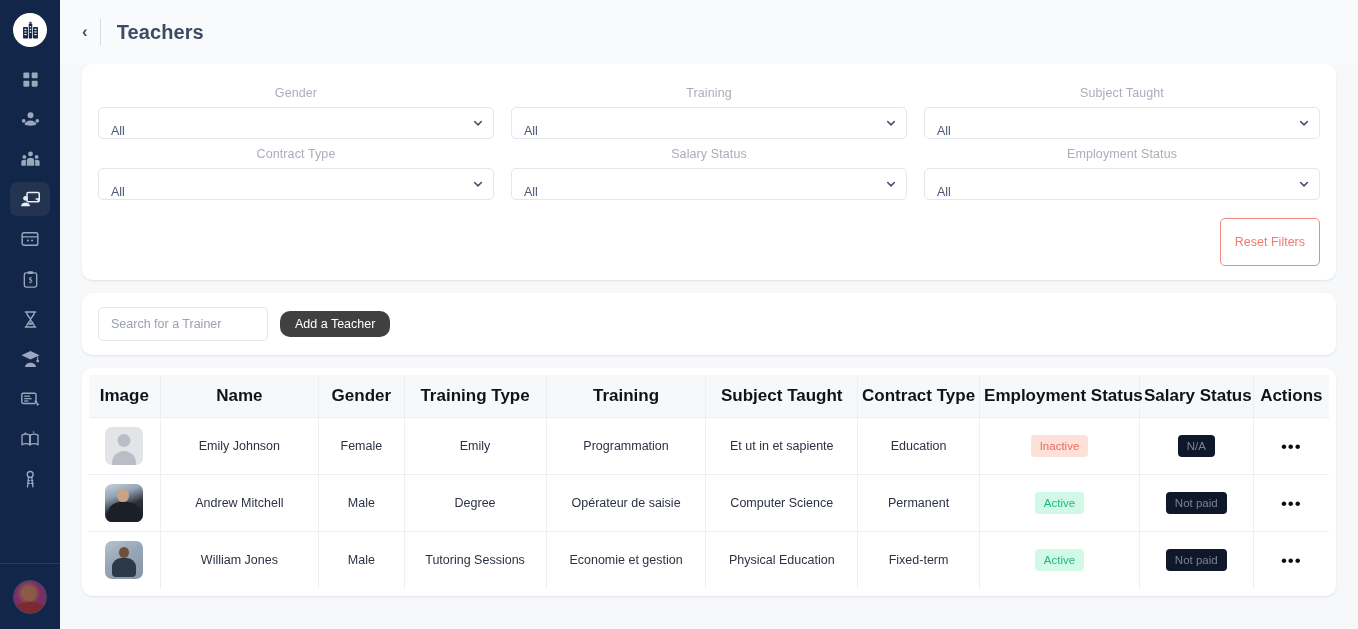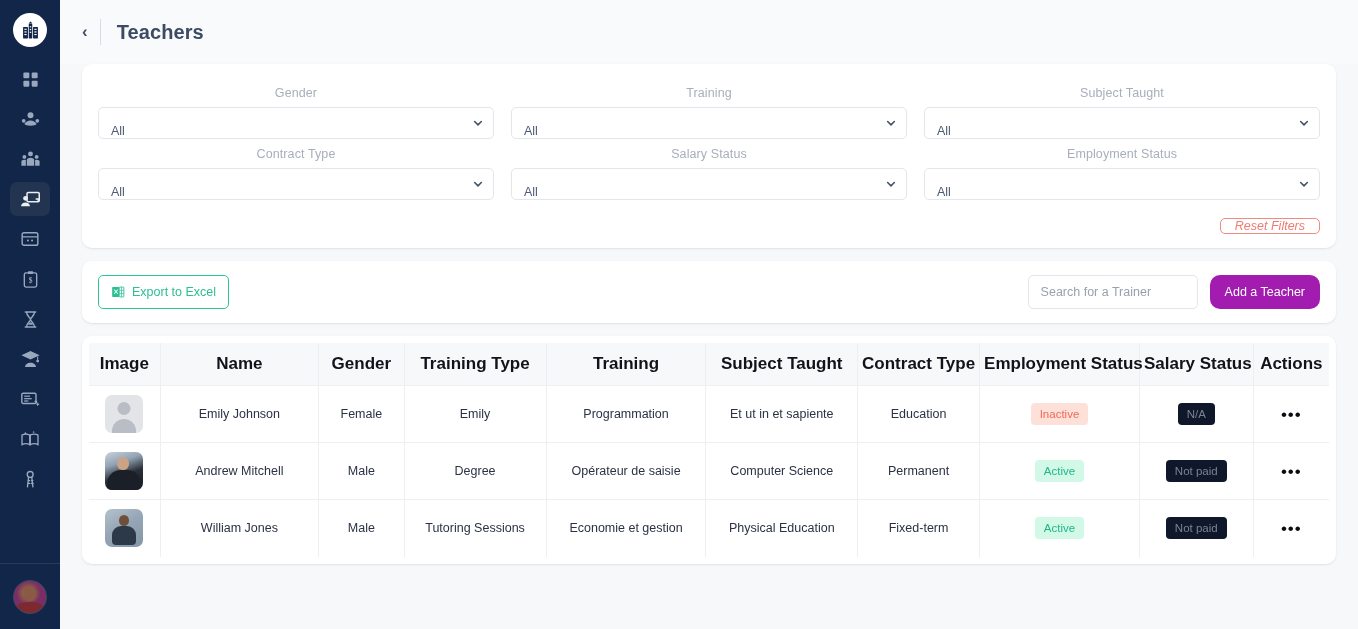--- a/index.html
+++ b/index.html
@@ -130,24 +130,23 @@
   }
   .reset-row {
     display: flex; justify-content: flex-end; margin-top: 16px;
   }
   .btn-reset {
     border: 1px solid #f08b82;
     color: #ef7b72;
     background: #fff;
     font-size: 12.5px;
     border-radius: 5px;
-    padding: 0 14px;
+    padding: 16px 14px;
     cursor: pointer;
     font-family: "Liberation Sans", sans-serif;
-    font-style: italic;
   }
 
   
   .action-card {
     margin-top: 13px;
     padding: 14px 16px;
     display: flex; align-items: center; justify-content: space-between;
   }
   .btn-export {
     display: inline-flex; align-items: center; gap: 7px;
@@ -167,25 +166,25 @@
     border-radius: 5px;
     padding: 4px 12px;
     font-size: 12.5px;
     color: #4d5a75;
     background: #fff;
     font-family: "Liberation Sans", sans-serif;
     outline: none;
   }
   .search-input::placeholder { color: #9aa1ae; }
   .btn-add {
-    background: #a21caf;
+    background: #404040;
     color: #fff;
     border: none;
     border-radius: 10px;
-    height: 34px;
+    height: 26px;
     padding: 0 15px;
     font-size: 12.5px;
     cursor: pointer;
     font-family: "Liberation Sans", sans-serif;
   }
 
   
   .table-card {
     margin-top: 13px;
     padding: 7px;
@@ -476,31 +475,20 @@
           </div>
 
         </div>
 
         <div class="reset-row">
           <button class="btn-reset">Reset Filters</button>
         </div>
       </div>
 
       <div class="card action-card">
-        <button class="btn-export">
-          <svg width="14" height="14" viewBox="0 0 24 24">
-            <rect x="2" y="3.5" width="12" height="17" rx="1.2" fill="#2bbf92"></rect>
-            <path d="M4.6 7.6l3 3.8-3 3.8h2l2-2.6 2 2.6h2l-3-3.8 3-3.8h-2l-2 2.6-2-2.6z" fill="#ffffff"></path>
-            <rect x="14" y="3.5" width="8" height="17" rx="1.2" fill="none" stroke="#2bbf92" stroke-width="1.5"></rect>
-            <line x1="14" y1="9" x2="22" y2="9" stroke="#2bbf92" stroke-width="1.2"></line>
-            <line x1="14" y1="14.8" x2="22" y2="14.8" stroke="#2bbf92" stroke-width="1.2"></line>
-            <line x1="18" y1="3.5" x2="18" y2="20.5" stroke="#2bbf92" stroke-width="1.2"></line>
-          </svg>
-          <span>Export to Excel</span>
-        </button>
 
         <div class="right-actions">
           <input class="search-input" type="text" placeholder="Search for a Trainer" style="">
           <button class="btn-add">Add a Teacher</button>
         </div>
       </div>
 
       <div class="card table-card">
         <table>
           <colgroup>

